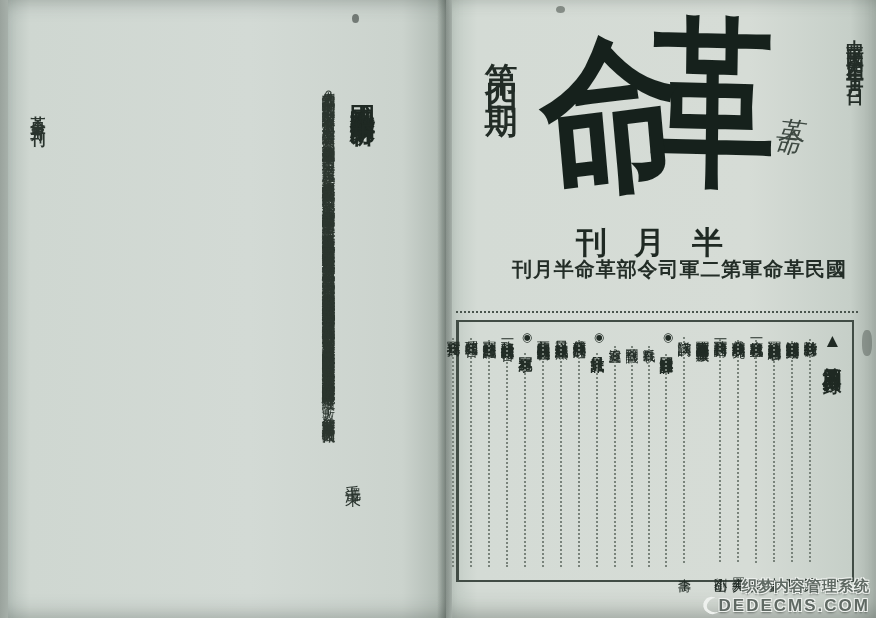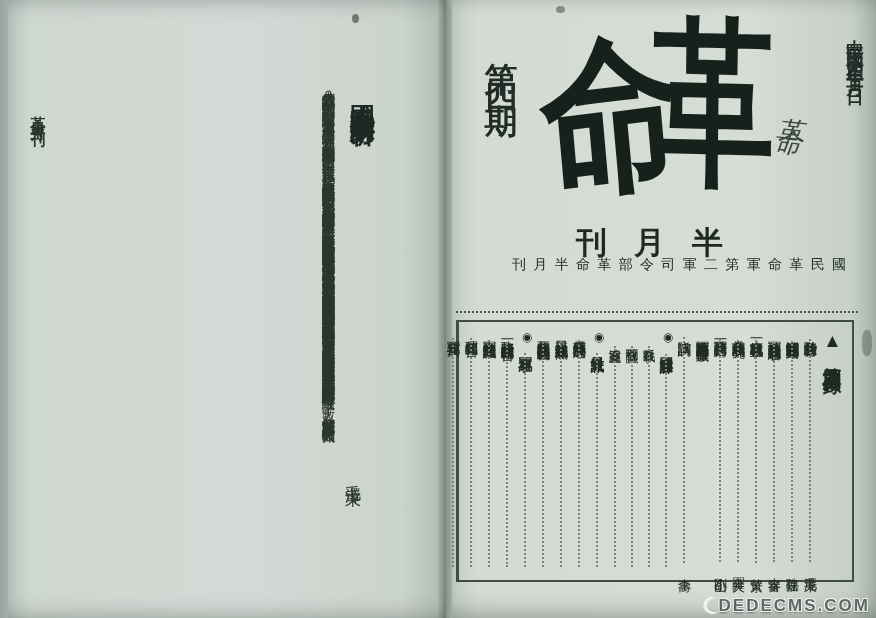--- a/index.html
+++ b/index.html
@@ -37,21 +37,21 @@
 
   
   #issue-label{left:26px;top:36px;font-size:33px;font-weight:bold;letter-spacing:21px;color:#222c26;}
   .callig{font-weight:bold;color:#16211c;line-height:1;}
   #callig-right{left:200px;top:14px;font-size:172px;transform:scaleX(.72) scaleY(1.04) rotate(1deg);transform-origin:top left;}
   #callig-left{left:82px;top:42px;font-size:168px;transform:scaleX(.84) rotate(-6deg);transform-origin:top left;}
   #callig-signature{left:322px;top:96px;font-size:27px;letter-spacing:12px;color:#3d4841;transform:rotate(6deg);font-style:italic;}
   #date-column{left:391px;top:26px;font-size:17.5px;font-weight:bold;letter-spacing:4.5px;color:#232d27;}
   #journal-type{left:124px;top:222px;font-size:31px;font-weight:bold;letter-spacing:27px;color:#1f2923;white-space:nowrap;}
   #masthead-lines{left:60px;top:256px;width:334px;}
-  .mast-line{width:334px;height:19px;font-size:14px;font-weight:normal;color:#232d27;
+  .mast-line{width:334px;height:19px;font-size:20px;font-weight:bold;color:#232d27;
     text-align:justify;text-align-last:justify;white-space:nowrap;}
   #toc-rule{left:4px;top:311px;width:402px;border-top:2px dotted #4a554e;height:0;}
   #toc-box{left:4px;top:320px;width:398px;height:262px;border:2px solid #414c45;border-left-width:3px;box-sizing:border-box;
     display:flex;flex-direction:row-reverse;justify-content:space-between;align-items:stretch;padding:8px 7px 10px 7px;}
   .toc-col{writing-mode:vertical-rl;text-orientation:upright;display:flex;flex-direction:row;flex:0 0 auto;color:#222c26;}
   .toc-col .t{font-size:13.5px;letter-spacing:.5px;}
   .toc-col .a{font-size:13px;letter-spacing:1px;margin-top:2px;}
   .toc-col .bullet{font-size:12px;margin-bottom:2px;}
   .toc-col .leader{flex:1 1 6px;align-self:center;width:0;border-left:2px dotted #79837b;margin:5px 0 3px 0;min-height:6px;}
   .toc-header{font-size:19px;font-weight:bold;letter-spacing:2px;color:#1f2923;}
@@ -196,19 +196,20 @@
           <span class="leader"></span>
         </div>
       </div>
   </div>
 
   <div class="stain" style="left:352px;top:14px;width:7px;height:9px;background:rgba(40,48,43,.55);"></div>
   <div class="stain" style="left:556px;top:6px;width:9px;height:7px;background:rgba(40,48,43,.45);"></div>
   <div class="stain" style="left:862px;top:330px;width:10px;height:26px;background:rgba(50,58,52,.35);border-radius:40%;"></div>
 
   <div class="abs" id="watermark">
+    <div id="wm-line1">织梦内容管理系统</div>
     <div style="position:relative;display:inline-block;">
       <span id="wm-crescent"></span>
       <span id="wm-line2">DEDECMS.COM</span>
     </div>
   </div>
 
 </div>
 
 </body></html>

